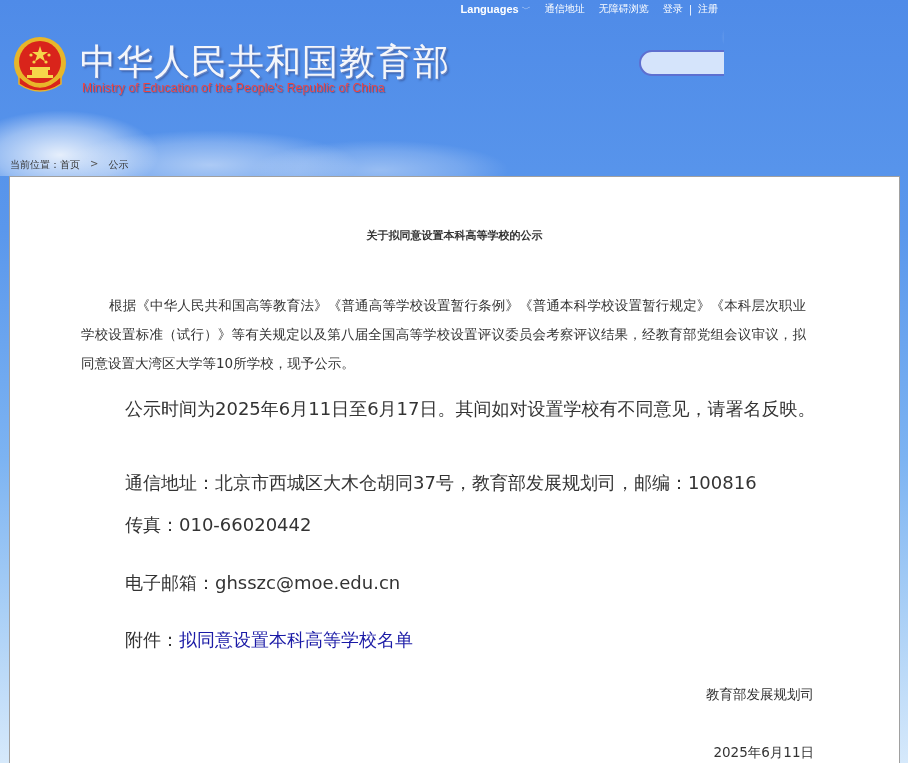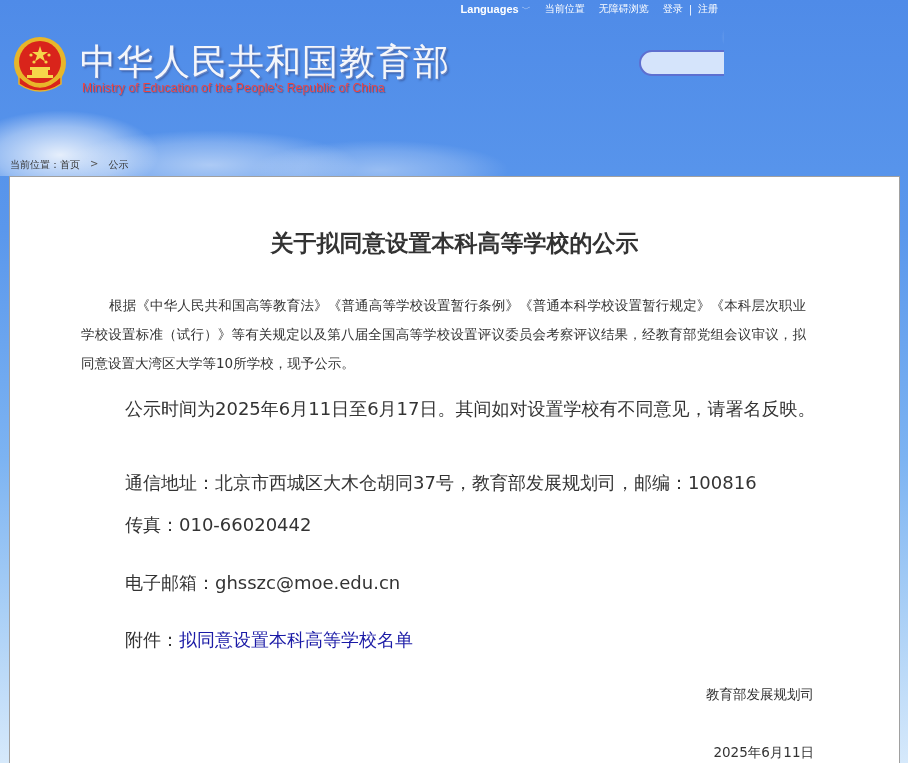--- a/index.html
+++ b/index.html
@@ -23,42 +23,42 @@
     text-shadow: 1px 1px 0 #6a86c4, 2px 2px 2px rgba(40,60,120,0.5); font-family: "DejaVu Sans", sans-serif; }
   .title-en { position: absolute; left: 82px; top: 81px; font-size: 12px; color: #ef4444; font-family: "Liberation Sans", sans-serif;
     text-shadow: 1px 1px 1px rgba(40,60,120,0.6); letter-spacing: 0.2px; }
   .search { position: absolute; left: 639px; top: 50px; width: 260px; height: 26px; border: 2px solid #5d6fd0; border-radius: 13px;
     background: rgba(225,235,252,0.92); }
   .search input { position: absolute; left: 10px; top: 3px; width: 220px; height: 16px; border: none; background: transparent; outline: none; font-size: 11px; }
   .search .icon { position: absolute; right: 6px; top: 2px; width: 18px; height: 18px; }
   .breadcrumb { position: absolute; left: 10px; top: 158px; font-size: 10px; color: #333; display: flex; gap: 0; }
   .breadcrumb .arrow { margin: 0 10px; color: #555; }
   .content { position: absolute; left: 9px; top: 176px; width: 891px; height: 600px; background: #fff; border: 1px solid #a0a0a0; }
-  .doc-title { position: absolute; left: 0; width: 100%; top: 51px; text-align: center; font-size: 23px; font-weight: bold; color: #333; }
+  .doc-title { position: absolute; left: 0; width: 100%; top: 51px; text-align: center; font-size: 11px; font-weight: bold; color: #333; }
   .para { position: absolute; left: 71px; width: 725px; font-size: 13.5px; color: #333; line-height: 29px; margin-top: 12px; }
   .p1 { top: 102px; text-indent: 28px; text-align: justify; }
   .line { position: absolute; left: 115px; font-size: 18px; color: #333; white-space: nowrap; }
   .attach-link { color: #1a1aa6; text-decoration: none; cursor: pointer; }
   .right { position: absolute; right: 85px; font-size: 13.5px; color: #333; white-space: nowrap; }
 </style>
 </head>
 <body>
 
 <div class="header">
   <div class="cloud" style="left:-40px; top:110px; width:200px; height:90px;"></div>
   <div class="cloud" style="left:60px; top:130px; width:300px; height:70px; opacity:0.6;"></div>
   <div class="cloud" style="left:250px; top:140px; width:260px; height:60px; opacity:0.45;"></div>
   <div class="dandelion" style="left:840px; top:60px; width:120px; height:120px;"></div>
   <div class="dandelion" style="left:810px; top:20px; width:40px; height:40px; opacity:0.6;"></div>
   <div class="dandelion" style="left:720px; top:22px; width:30px; height:30px; opacity:0.5;"></div>
 
   <div class="topbar">
     <span class="lang">Languages</span>
     <span class="chev">﹀</span>
-    <span class="link">当前位置</span>
+    <span class="link">通信地址</span>
     <span class="link">无障碍浏览</span>
     <span>登录</span>
     <span class="sep">|</span>
     <span>注册</span>
   </div>
 
   <svg class="emblem" viewBox="0 0 58 58">
     <circle cx="29" cy="27" r="26" fill="#e8b62a"></circle>
     <circle cx="29" cy="26" r="21" fill="#d9241b"></circle>
     <polygon points="29,10 31,16 37,16 32,19.5 34,25.5 29,22 24,25.5 26,19.5 21,16 27,16" fill="#f6d54a"></polygon>

